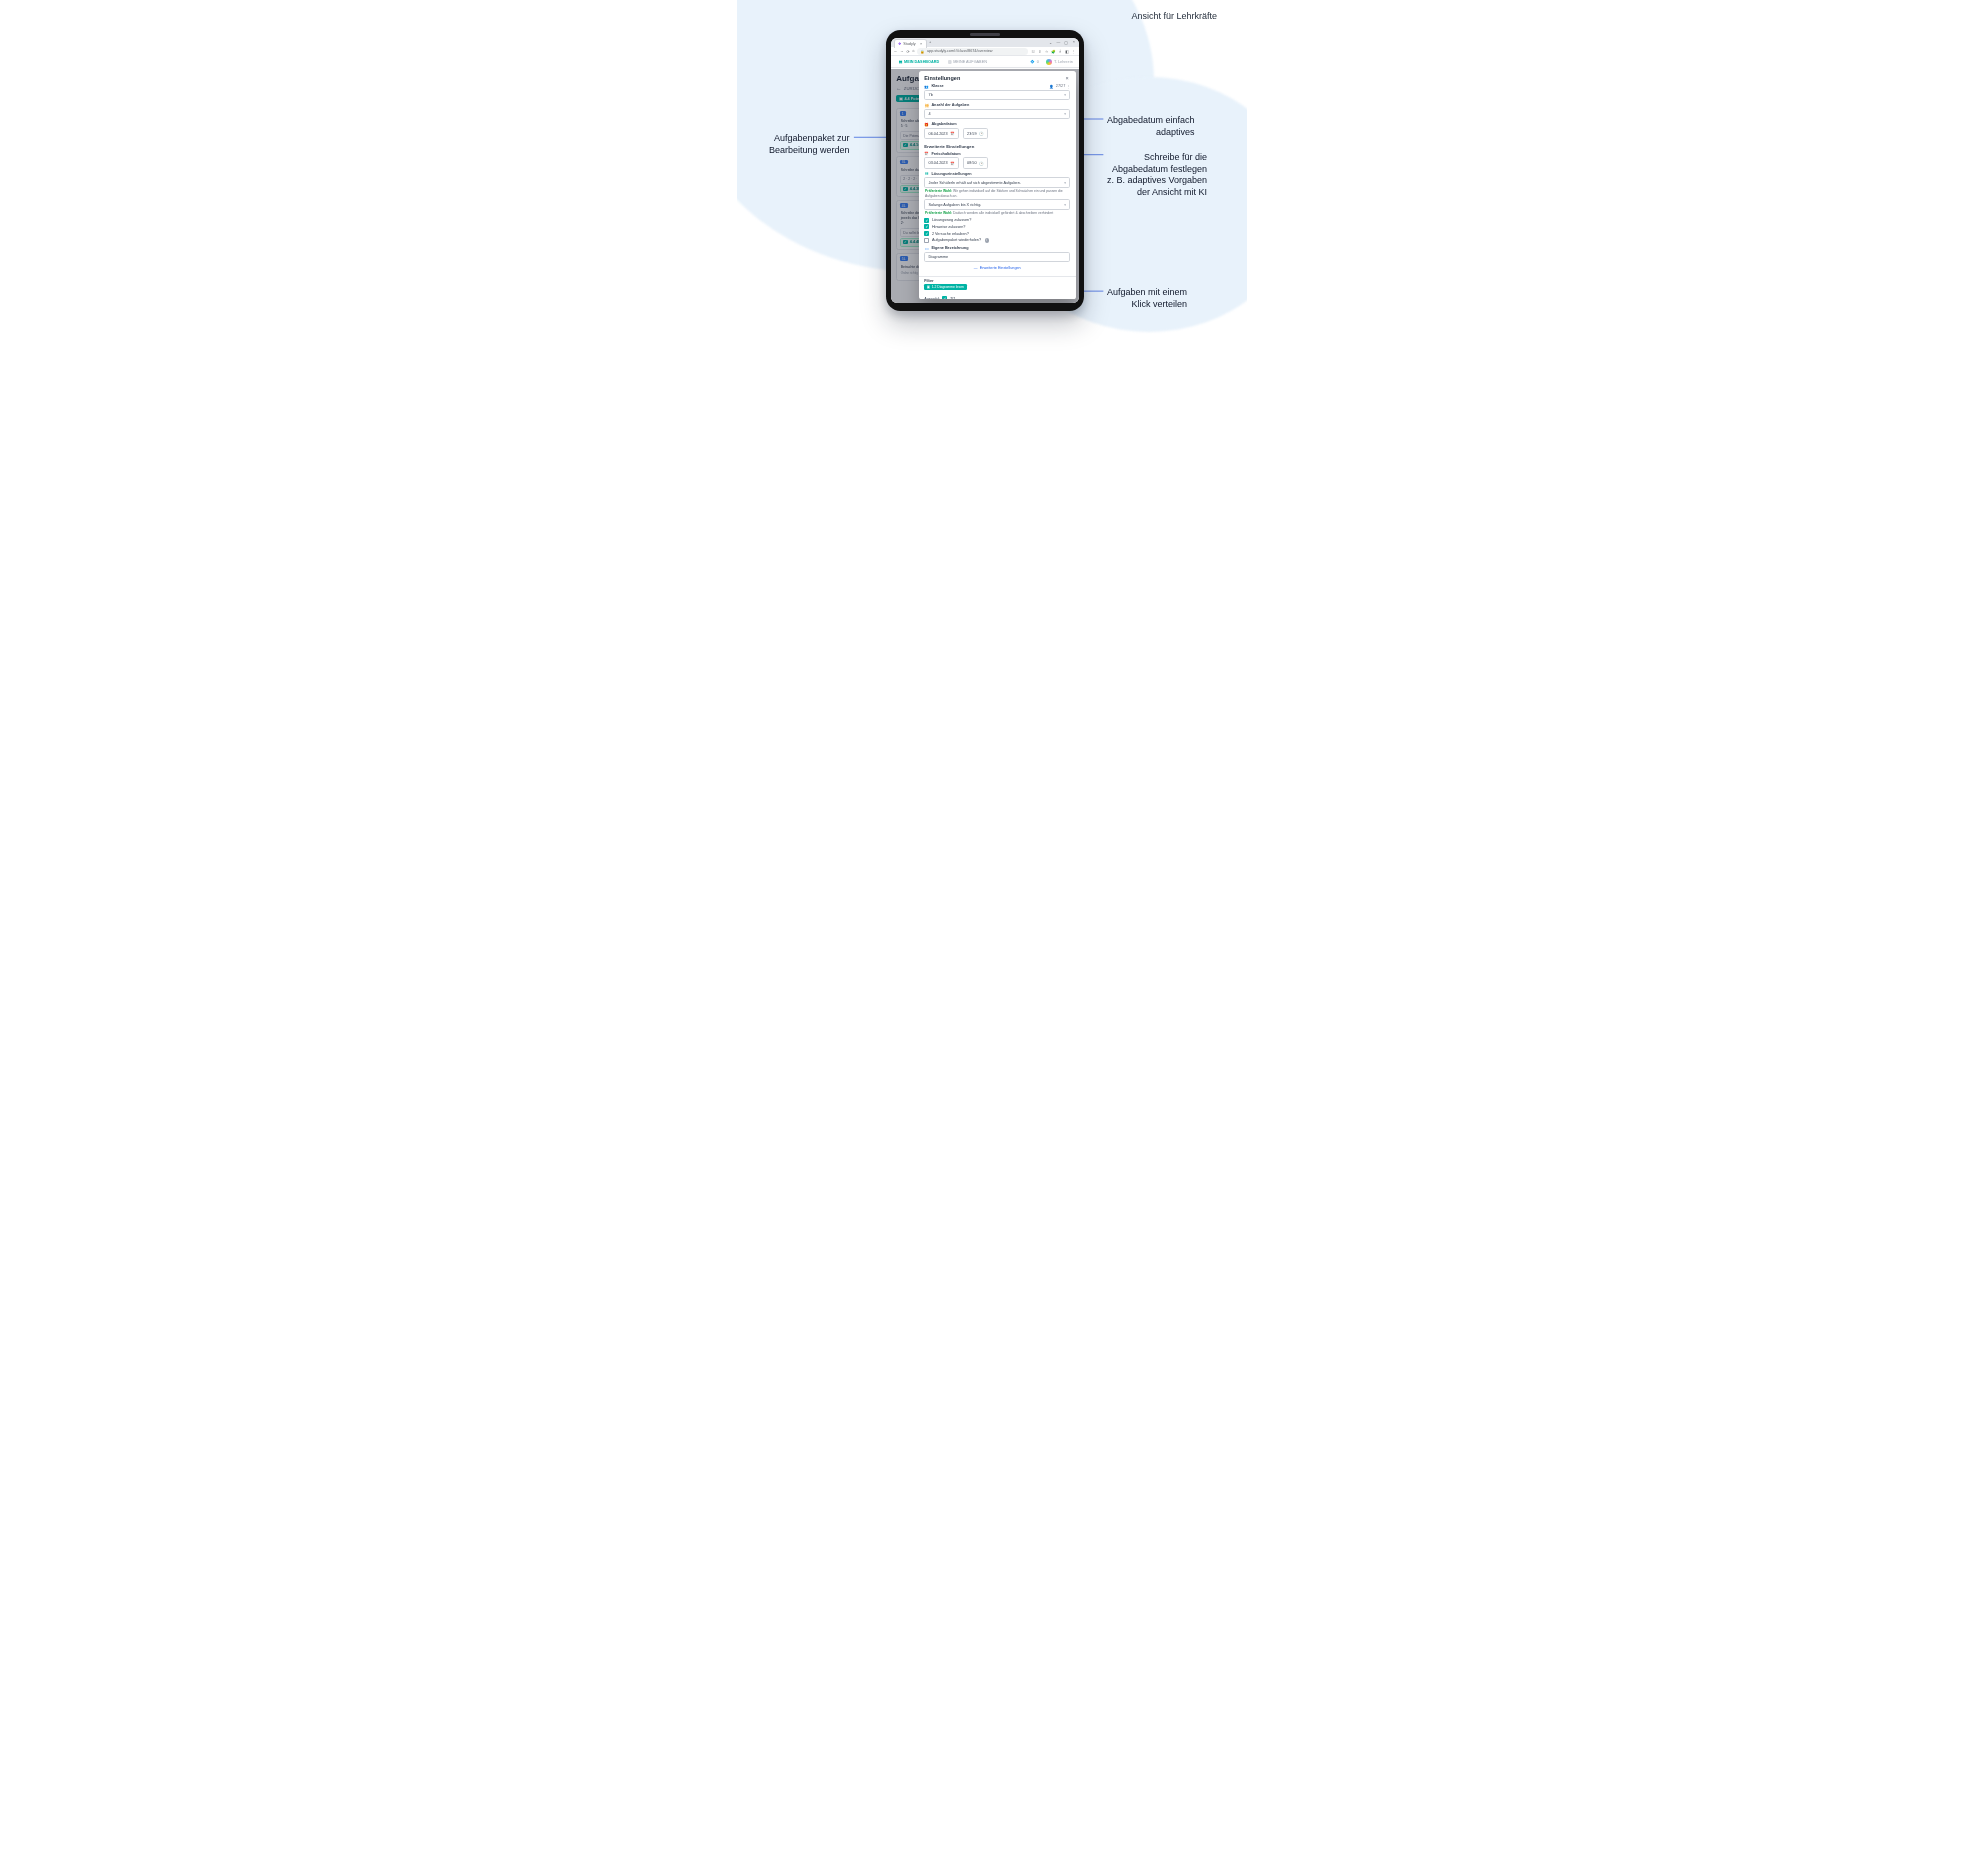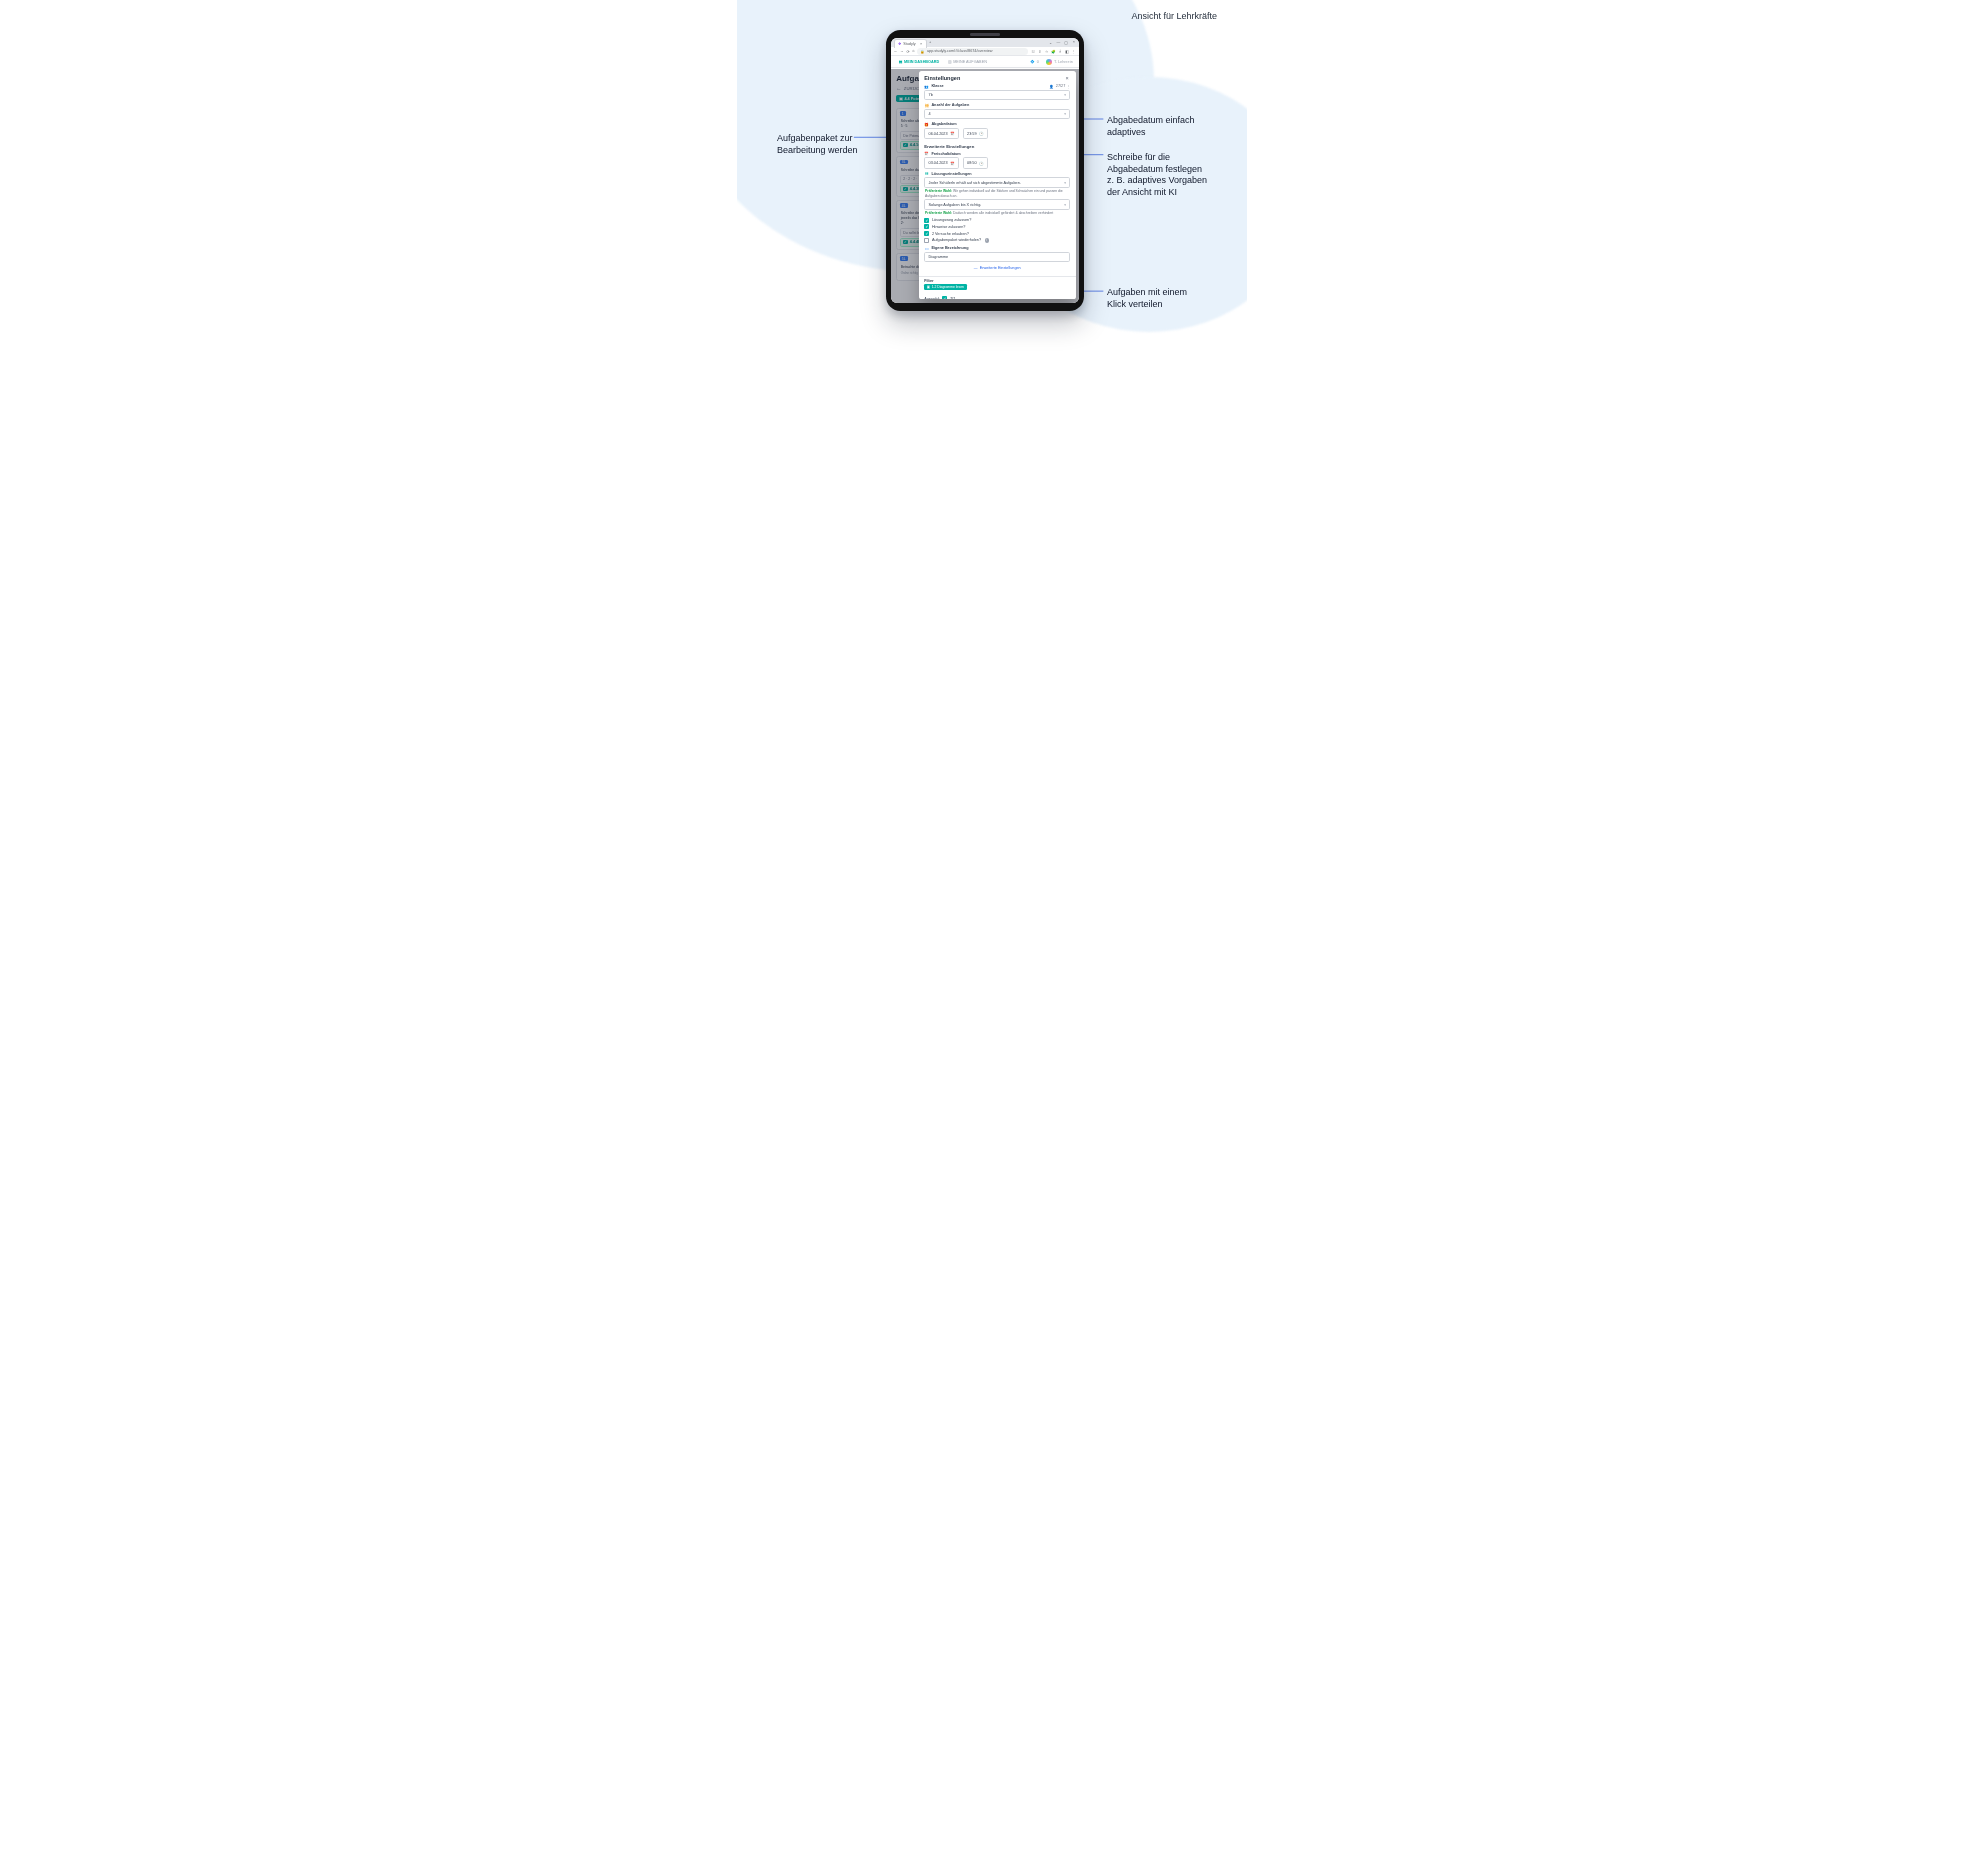--- a/index.html
+++ b/index.html
@@ -45,23 +45,24 @@
   .top-right{
     position:absolute; top:11px; right:30px;
     font-size:9px; color:#1f2937;
   }
   .callout{
     position:absolute;
     color:var(--callout);
     font-size:9px;
     line-height:1.3;
     max-width:128px;
+    text-align:right;
   }
   .callout .sub{display:block;}
-  .callout-left{left:40px;}
+  .callout-left{left:32px;}
   .callout-right{left:370px;}
 
   
   .dot{
     position:absolute;
     width:4.7px;height:4.7px;border-radius:50%;
     background:var(--blue-dark);
   }
 
   

